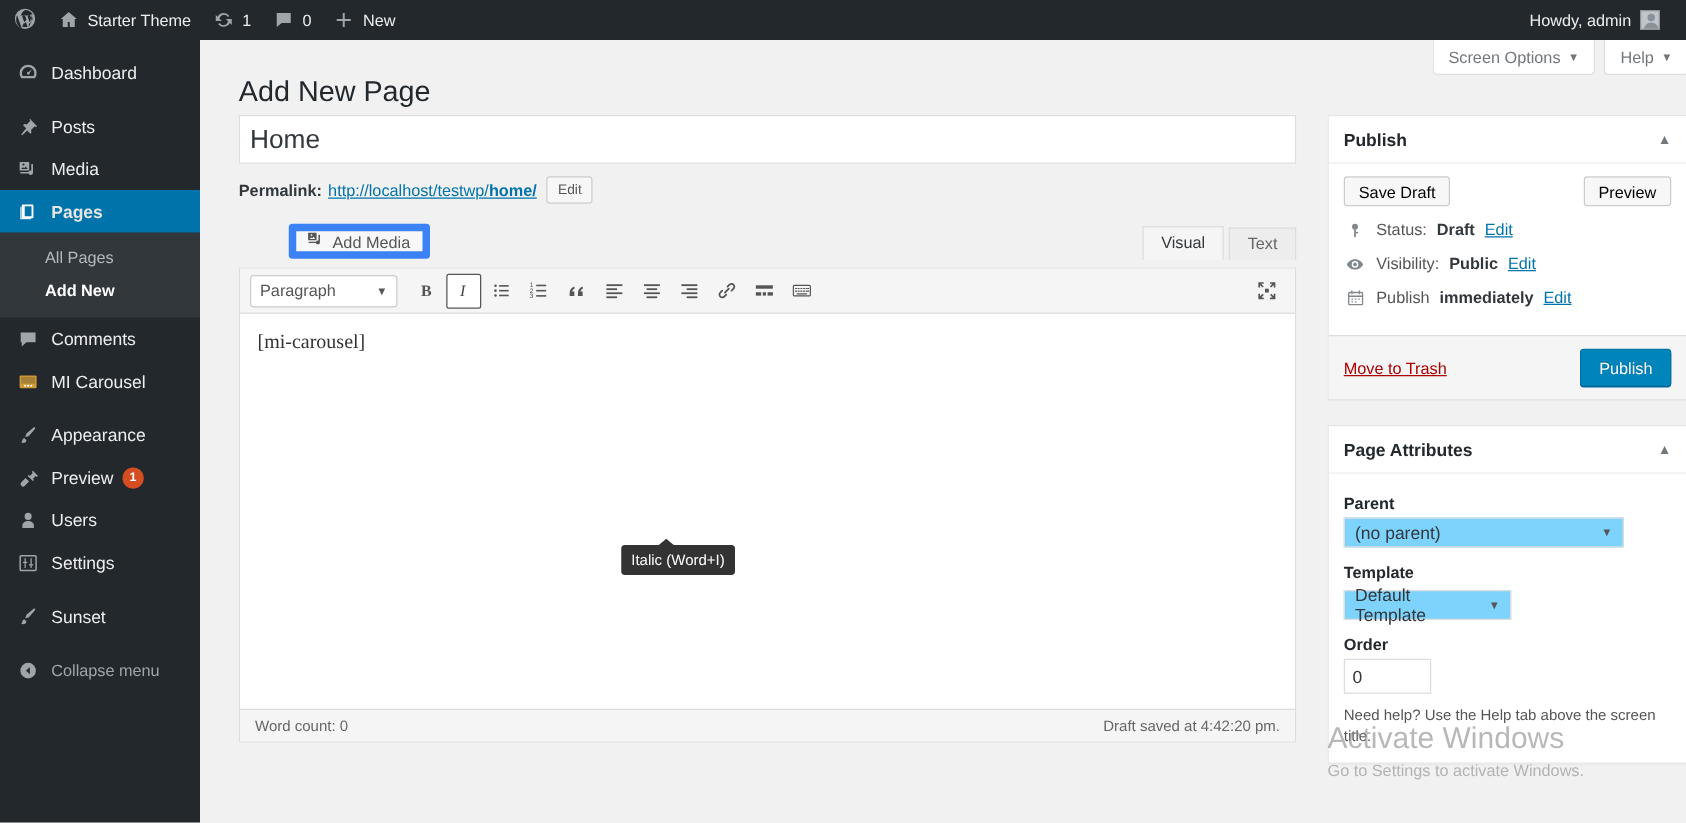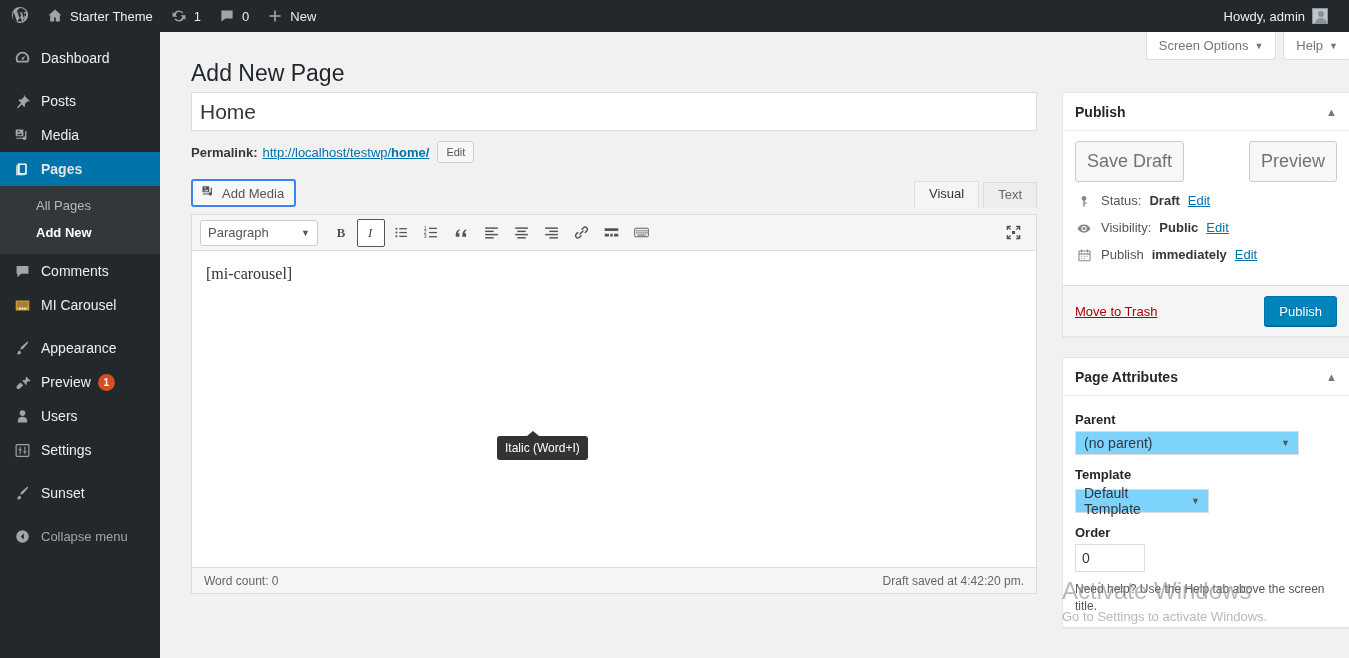--- a/index.html
+++ b/index.html
@@ -159,23 +159,23 @@
   #editor-wrap {
     margin-top: 14px;
     position:relative;
   }
   #media-row {
     display:flex; align-items:center;
     height: 30px; margin-bottom: 6px;
   }
   .btn-addmedia {
     display:inline-flex; align-items:center; gap:6px;
-    background:#f7f7f7; border:2px solid #3b82f6; border-radius:3px;
+    background:#f7f7f7; border:6px solid #3b82f6; border-radius:3px;
     height: 28px; padding: 0 10px 0 8px;
-    font-size:13px; color:#555; cursor:pointer;
+    font-size:13px; color:#555; cursor:pointer;margin-left:40px;
   }
   #ed-tabs {
     position:absolute; right:0; top:0;
     display:flex; align-items:flex-end; height: 30px;
   }
   .ed-tab {
     height: 26px; line-height: 24px;
     padding: 0 14px; font-size: 13px;
     border: 1px solid #ddd; border-bottom:none;
     background:#ededed; color:#666; cursor:pointer;
@@ -251,21 +251,21 @@
     justify-content:space-between;
     padding: 0 12px; border-bottom:1px solid #eee;
   }
   .pb-title { font-size: 14px; font-weight:600; color:#23282d; }
   .pb-toggle { color:#72777c; font-size: 11px; cursor:pointer; }
   .pb-inside { padding: 10px 12px 12px 12px; }
 
   .submit-row { display:flex; justify-content:space-between; align-items:center; margin-bottom: 10px;}
   .btn-secondary {
     background:#f7f7f7; border:1px solid #ccc; border-radius:3px;
-    height: 41px; padding: 0 11px; color:#737373; font-size:18px; cursor:pointer;
+    height: 24px; padding: 0 11px; color:#000000; font-size:13px; cursor:pointer;
   }
   .misc-row {
     display:flex; align-items:center; gap: 8px;
     font-size: 13px; color:#555; margin: 9px 0 9px 0;
     line-height: 18px;
   }
   .misc-row .mi { width: 18px; color:#82878c; display:flex; justify-content:center; }
   .misc-row b { color:#32373c; }
   .misc-row a { color:#0073aa; text-decoration:underline; cursor:pointer; }
   .major-actions {

